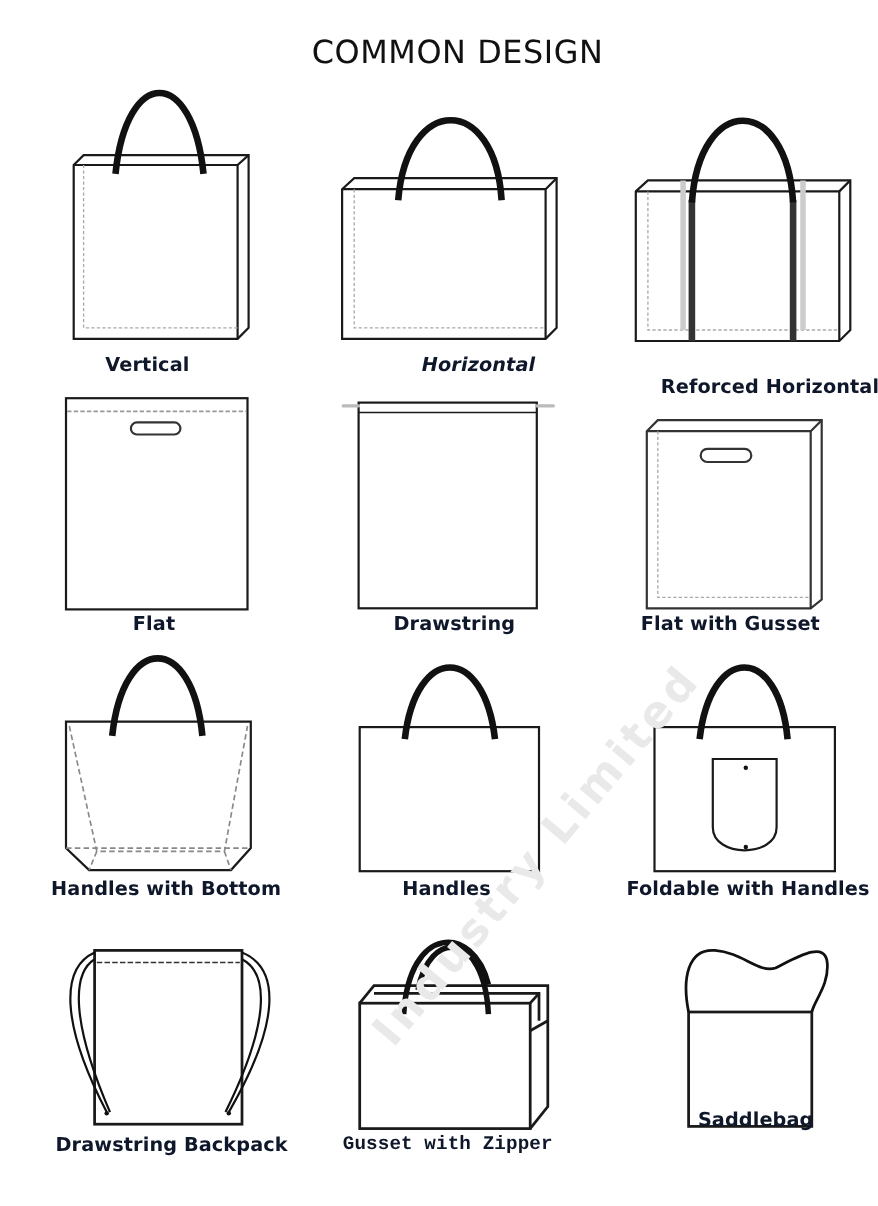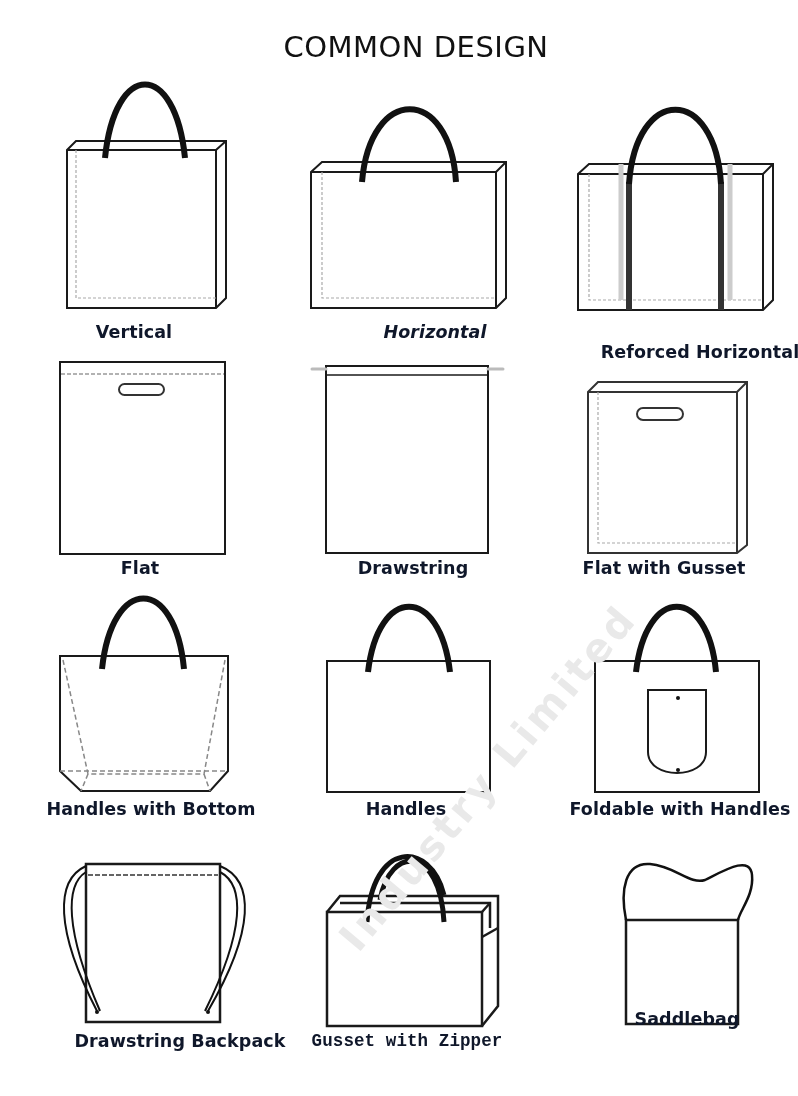--- a/index.html
+++ b/index.html
@@ -158,21 +158,21 @@
     <line x1="88" y1="875" x2="218" y2="875" stroke="#333" stroke-width="1.5" stroke-dasharray="5,2"></line>
     <g fill="none" stroke="#111" stroke-width="2">
       <path d="M86,866 C55,880 55,930 97,1011"></path>
       <path d="M86,872 C65,885 65,930 100,1011"></path>
       <path d="M220,866 C255,880 255,930 208,1011"></path>
       <path d="M220,872 C245,885 245,930 205,1011"></path>
     </g>
     <circle cx="97" cy="1012" r="2" fill="#111"></circle>
     <circle cx="208" cy="1012" r="2" fill="#111"></circle>
   </svg>
-  <div class="label" style="left:156px;top:1031px;margin-left:24px;">Drawstring Backpack</div>
+  <div class="label" style="left:156px;top:1031px;">Drawstring Backpack</div>
 </div>
 
 <div class="cell" style="left:0;top:0;">
   <svg width="798" height="1096">
     <g fill="none" stroke="#1a1a1a" stroke-width="2.5">
       <rect x="327" y="912" width="155" height="114"></rect>
       <path d="M327,912 L340,896 L498,896 L498,1006 L482,1026"></path>
       <path d="M340,903 L490,903 L490,928"></path>
       <path d="M482,937 L498,928"></path>
       <path d="M482,912 L490,903"></path>

